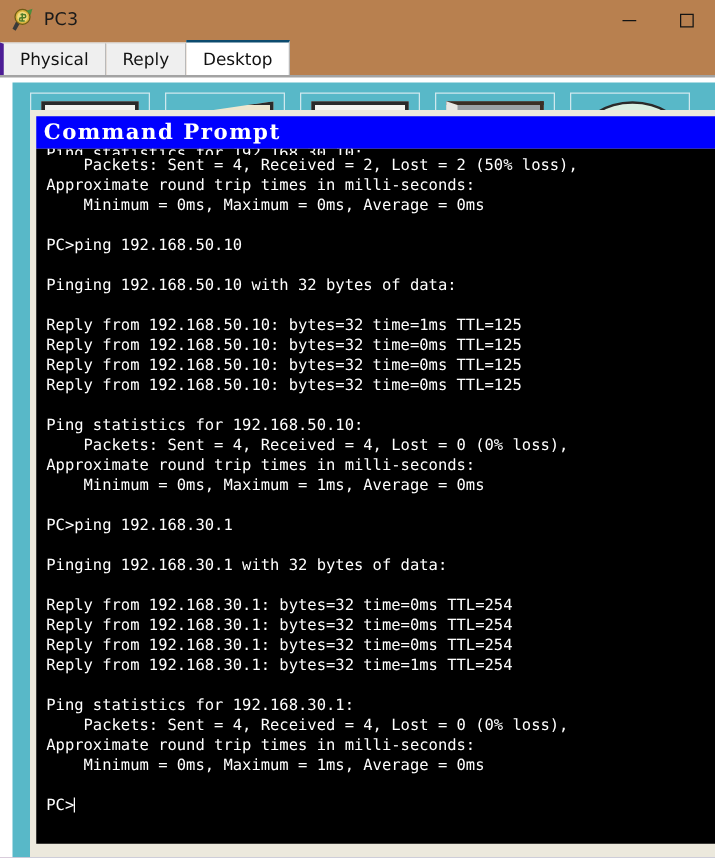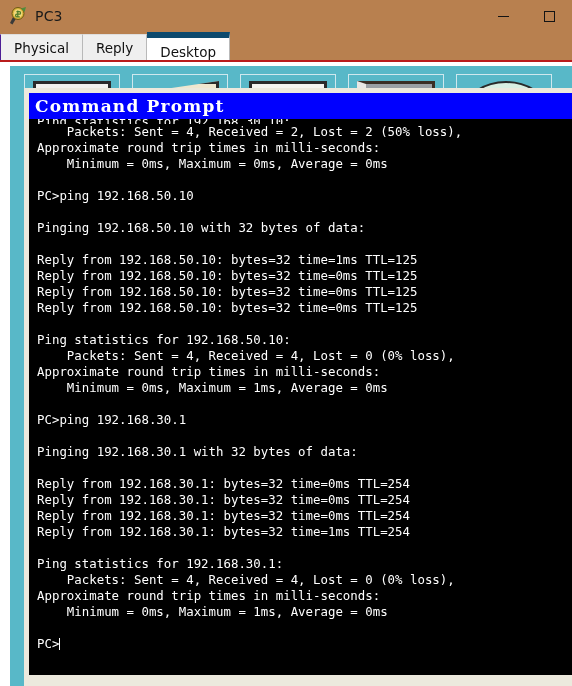--- a/index.html
+++ b/index.html
@@ -98,30 +98,30 @@
     border-top: 1px solid #dedede;
     font-family: "DejaVu Sans", sans-serif;
     cursor: pointer;
     box-sizing: border-box;
     white-space: nowrap;
   }
   .tab.active {
     background: #ffffff;
     height: 28px;
     line-height: 28px;
-    border-top: 6px solid #0c4a6e;
-  }
-  .tab:first-child { border-left: 1px solid #4c1d95; }
+    border-top: 2px solid #0c4a6e;
+  }
+  .tab:first-child { border-left: 3px solid #4c1d95; }
 
   
   #desktop-panel {
     position: relative;
     height: 626px;
     background: #ffffff;
-    border-top: 2px solid #b91c1c;
+    border-top: 2px solid #a3a3a3;
     box-sizing: border-box;
     padding: 20px 0 0 10px;
     overflow: hidden;
   }
   #desktop-canvas {
     position: absolute;
     left: 10px;
     top: 4px;
     right: 0;
     bottom: 0;

